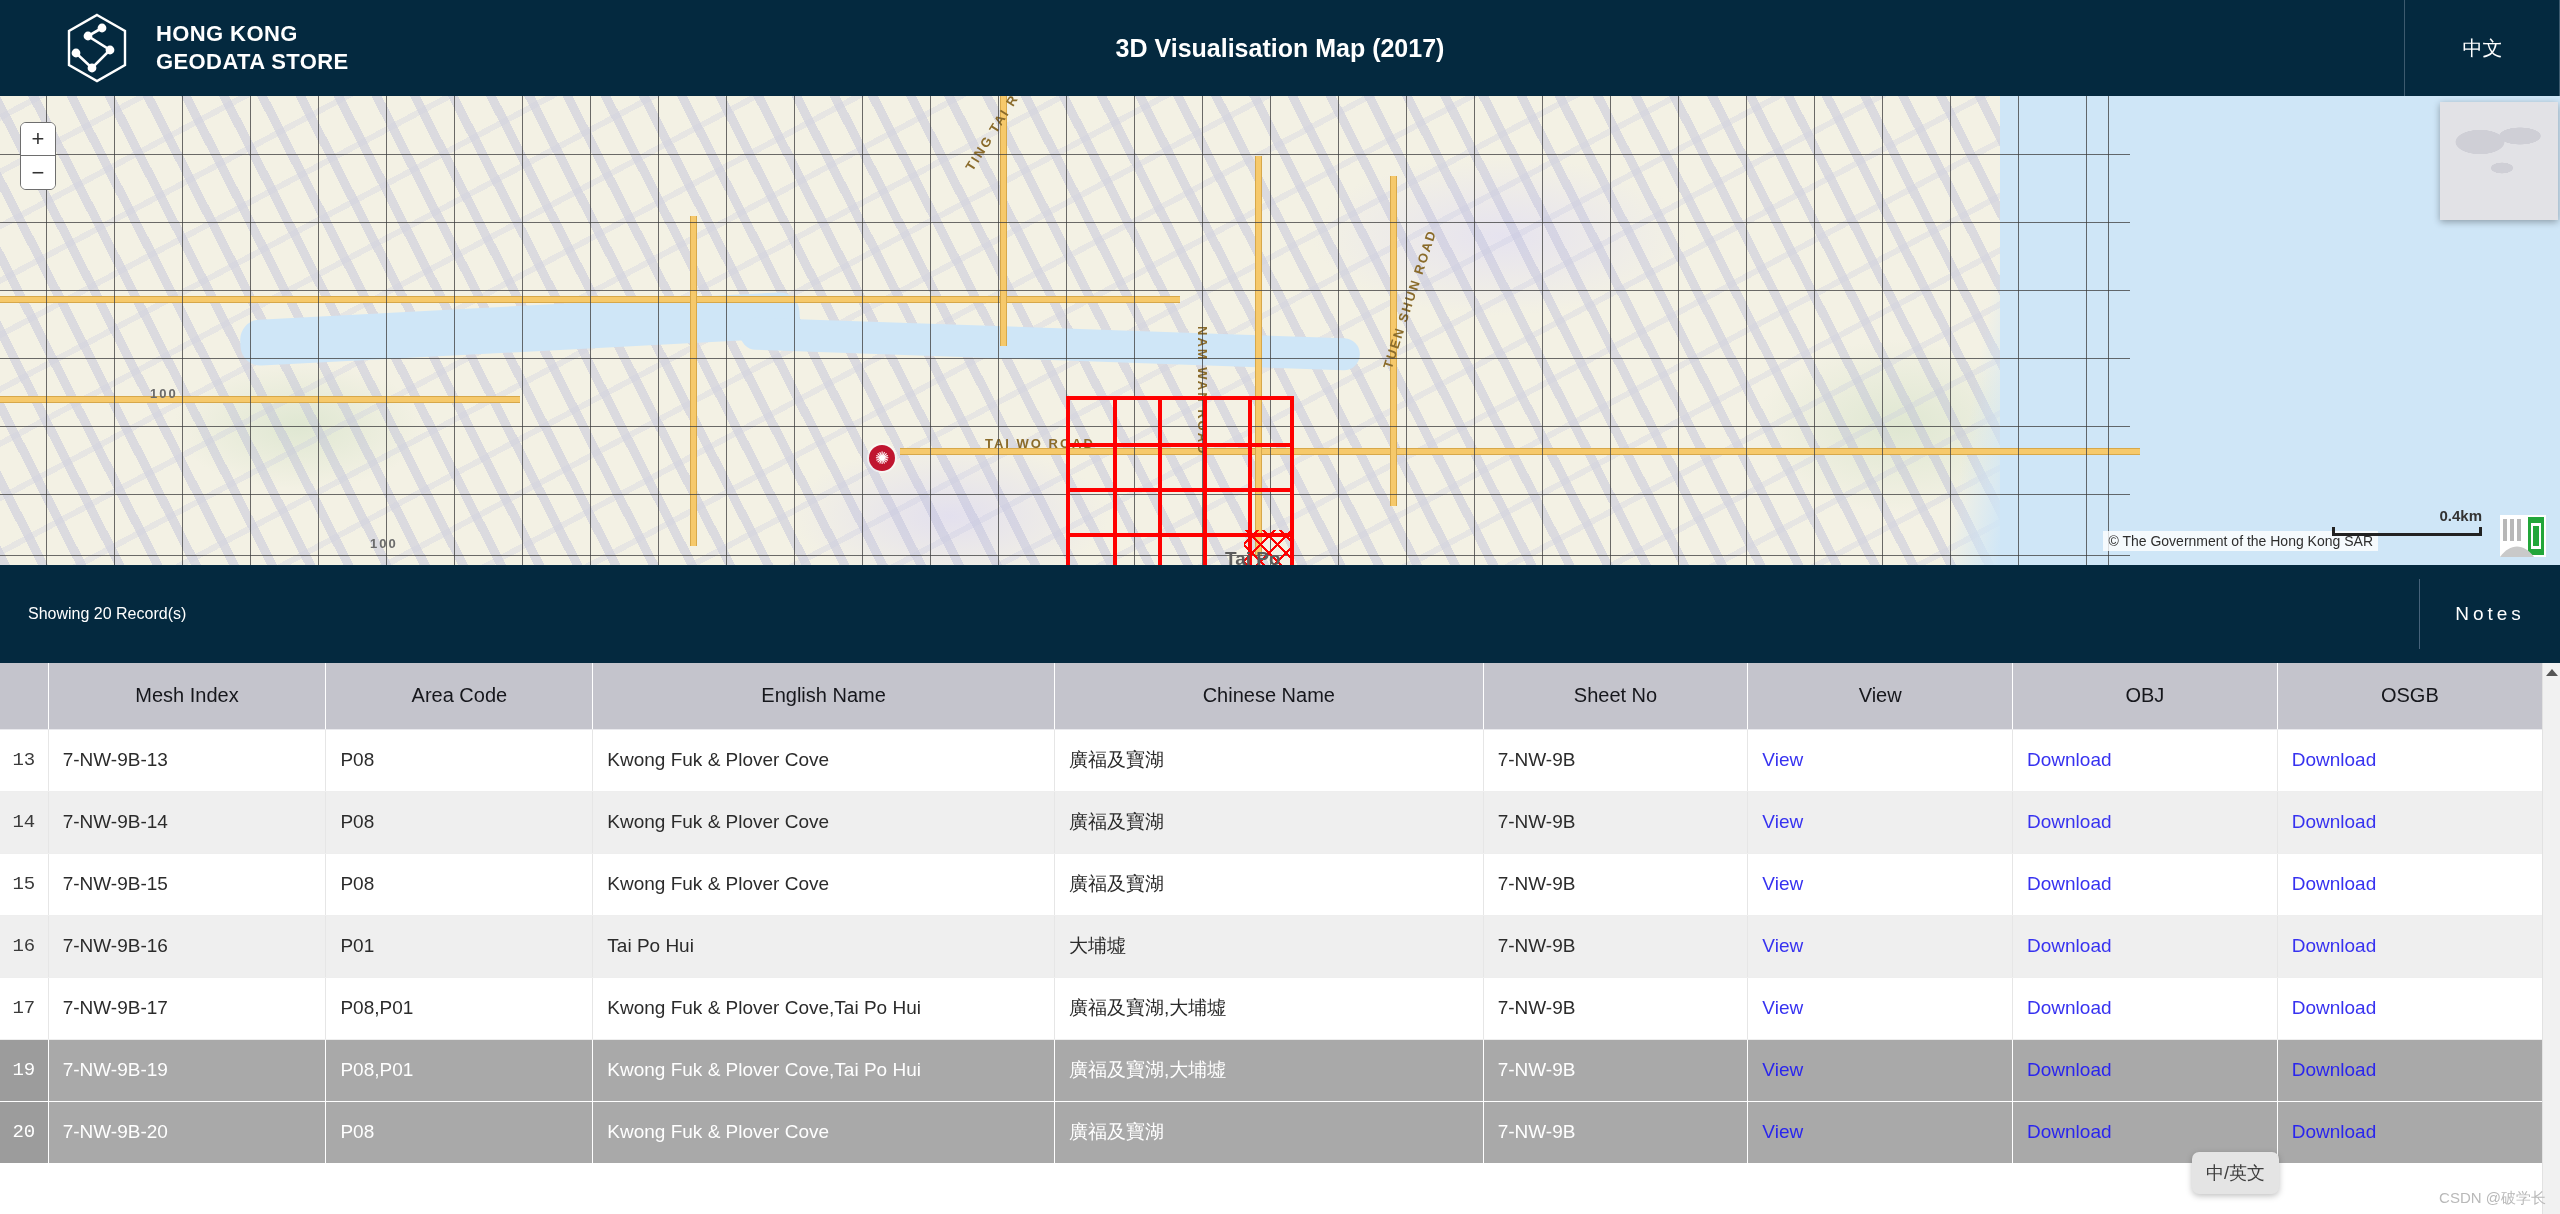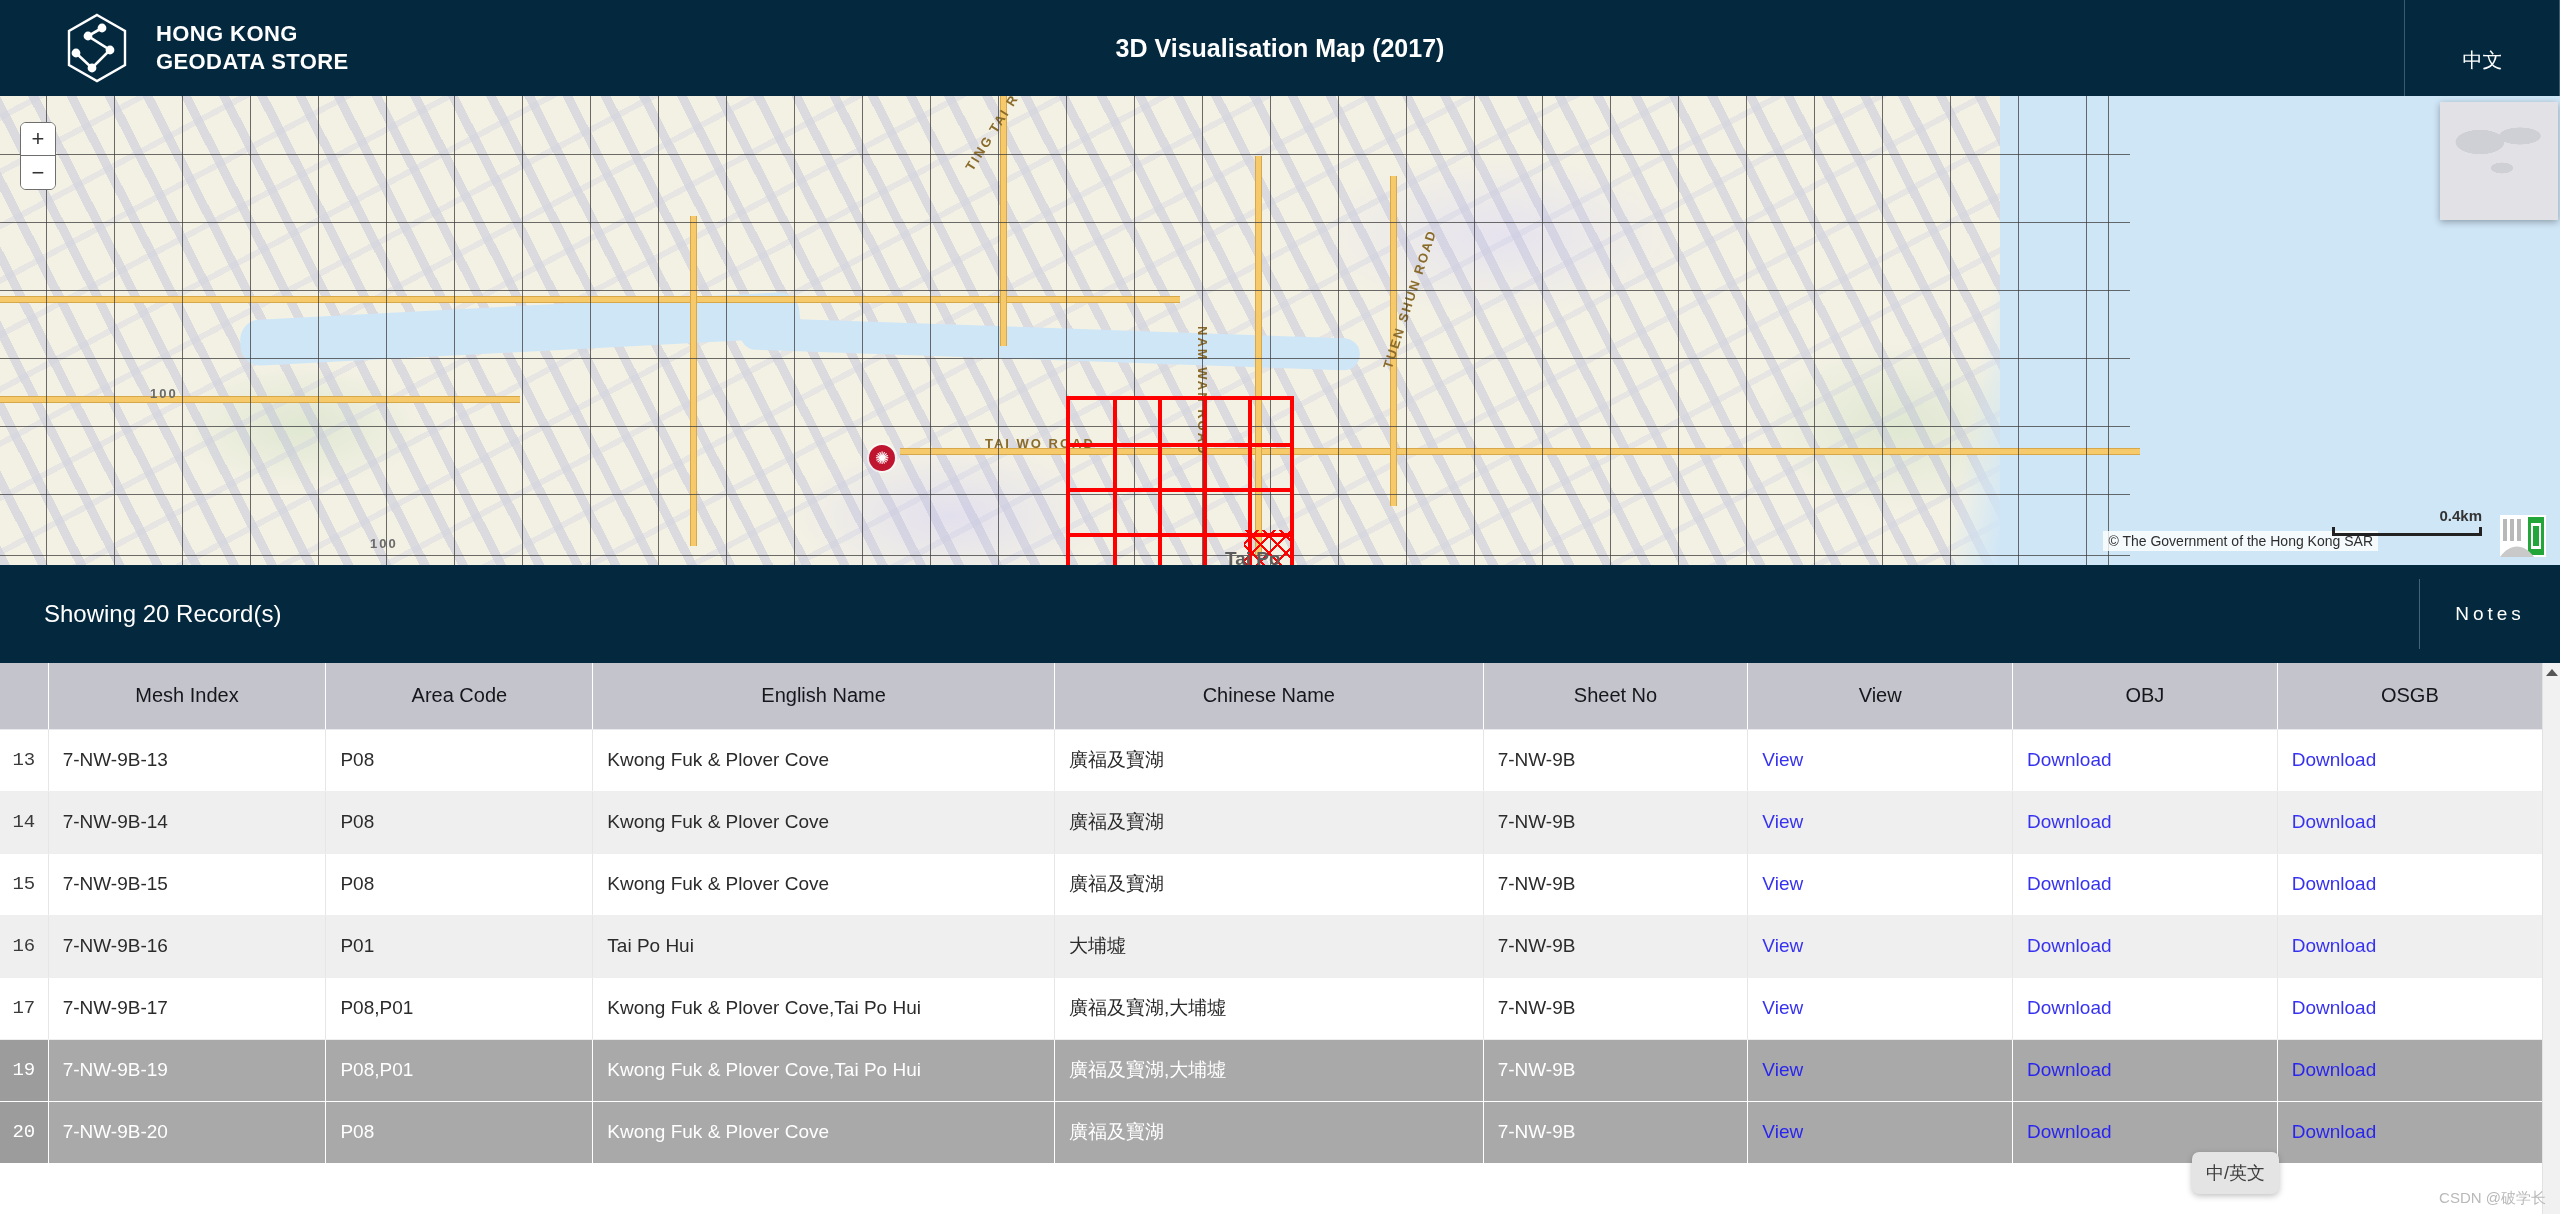--- a/index.html
+++ b/index.html
@@ -35,21 +35,21 @@
     font-size: 25px;
     font-weight: bold;
   }
   .lang-divider {
     position: absolute; right: 155px; top: 0;
     width: 1px; height: 96px;
     background: #3d5a6e;
   }
   .lang-divider.second { right: 0px; }
   .lang-btn {
-    position: absolute; right: 0; top: 12px;
+    position: absolute; right: 0; top: 0;
     width: 155px; height: 96px;
     display: flex; align-items: center; justify-content: center;
     color: #ffffff; font-size: 20px;
     cursor: pointer;
   }
 
   
   .map {
     position: absolute; left: 0; top: 96px;
     width: 2560px; height: 469px;
@@ -202,22 +202,22 @@
   }
 
   
   .resultbar {
     position: absolute; left: 0; top: 565px;
     width: 2560px; height: 98px;
     background: #04293f;
     display: flex; align-items: center;
   }
   .showing-text {
-    padding-left: 44px;
-    color: #ffffff; font-size: 24px;
+    padding-left: 28px;
+    color: #ffffff; font-size: 16px;
   }
   .notes-divider {
     position: absolute; right: 140px; top: 14px;
     width: 1px; height: 70px; background: #46627a;
   }
   .notes-btn {
     position: absolute; right: 0; top: 0;
     width: 140px; height: 98px;
     display: flex; align-items: center; justify-content: center;
     color: #ffffff; font-size: 19px; letter-spacing: 4px;

